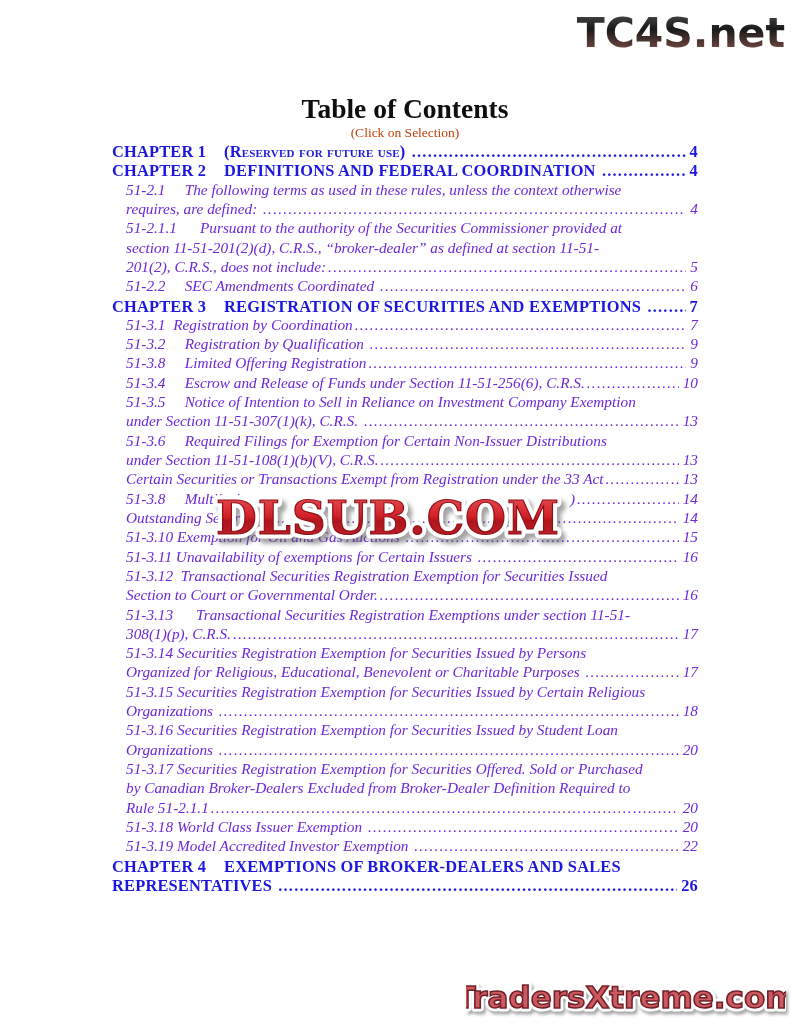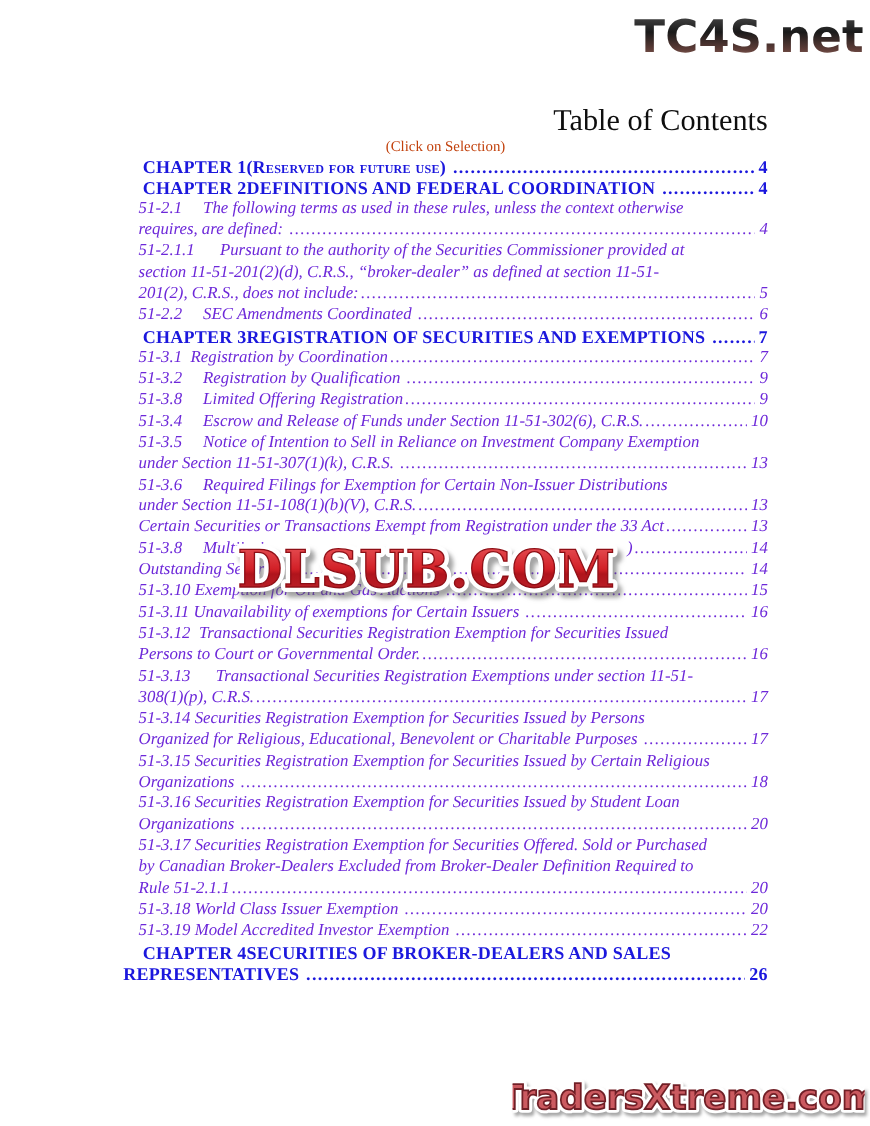--- a/index.html
+++ b/index.html
@@ -3,28 +3,28 @@
 <meta charset="utf-8">
 <style>
   html,body { margin:0; padding:0; }
   body { width:791px; height:1024px; background:#e9e9e9; }
   .page {
     position:relative; width:791px; height:1024px; background:#ffffff;
     overflow:hidden; font-family:"Liberation Serif", serif;
   }
   .content { position:absolute; left:112px; top:93px; width:586px; }
   h1.doc-title {
-    margin:0; text-align:right; font-size:27.5px; line-height:31px;
-    font-weight:normal; color:#0e0e0e; font-family:"Liberation Serif", serif;
+    margin:0; text-align:center; font-size:27.5px; line-height:31px;
+    font-weight:bold; color:#0e0e0e; font-family:"Liberation Serif", serif;
   }
   .subtitle {
     text-align:center; font-size:13.5px; line-height:17px; color:#c2410c;
   }
   .toc { margin-top:1px; }
-  .line { display:flex; align-items:baseline; height:19.32px;text-align:right; }
+  .line { display:flex; align-items:baseline; height:19.32px; }
   .line.section {
     margin-left:14px; font-style:italic; font-size:15.3px; color:#6d28d9;
   }
   .line.chapter {
     font-weight:bold; color:#1b17dd; font-size:16.4px; letter-spacing:0.2px;
   }
   .chnum { flex:none; width:112px; white-space:pre; }
   .txt { flex:none; white-space:pre; }
   .sc { font-variant: small-caps; }
   .gap { flex:none; width:330px; }
@@ -115,21 +115,21 @@
           <span class="txt">51-3.2     Registration by Qualification </span>
           <span class="dots">............................................................................................................................................................................................................................</span>
           <span class="pg">9</span>
         </div>
         <div class="line section">
           <span class="txt">51-3.8     Limited Offering Registration</span>
           <span class="dots">............................................................................................................................................................................................................................</span>
           <span class="pg">9</span>
         </div>
         <div class="line section">
-          <span class="txt">51-3.4     Escrow and Release of Funds under Section 11-51-302(6), C.R.S.</span>
+          <span class="txt">51-3.4     Escrow and Release of Funds under Section 11-51-256(6), C.R.S.</span>
           <span class="dots">............................................................................................................................................................................................................................</span>
           <span class="pg">10</span>
         </div>
         <div class="line section">
           <span class="txt">51-3.5     Notice of Intention to Sell in Reliance on Investment Company Exemption</span>
         </div>
         <div class="line section">
           <span class="txt">under Section 11-51-307(1)(k), C.R.S. </span>
           <span class="dots">............................................................................................................................................................................................................................</span>
           <span class="pg">13</span>
@@ -166,21 +166,21 @@
         </div>
         <div class="line section">
           <span class="txt">51-3.11 Unavailability of exemptions for Certain Issuers </span>
           <span class="dots">............................................................................................................................................................................................................................</span>
           <span class="pg">16</span>
         </div>
         <div class="line section">
           <span class="txt">51-3.12  Transactional Securities Registration Exemption for Securities Issued</span>
         </div>
         <div class="line section">
-          <span class="txt">Persons to Court or Governmental Order.</span>
+          <span class="txt">Section to Court or Governmental Order.</span>
           <span class="dots">............................................................................................................................................................................................................................</span>
           <span class="pg">16</span>
         </div>
         <div class="line section">
           <span class="txt">51-3.13      Transactional Securities Registration Exemptions under section 11-51-</span>
         </div>
         <div class="line section">
           <span class="txt">308(1)(p), C.R.S.</span>
           <span class="dots">............................................................................................................................................................................................................................</span>
           <span class="pg">17</span>
@@ -225,21 +225,21 @@
           <span class="dots">............................................................................................................................................................................................................................</span>
           <span class="pg">20</span>
         </div>
         <div class="line section">
           <span class="txt">51-3.19 Model Accredited Investor Exemption </span>
           <span class="dots">............................................................................................................................................................................................................................</span>
           <span class="pg">22</span>
         </div>
         <div class="line chapter">
           <span class="chnum">CHAPTER 4</span>
-          <span class="txt">SECURITIES OF BROKER-DEALERS AND SALES</span>
+          <span class="txt">EXEMPTIONS OF BROKER-DEALERS AND SALES</span>
         </div>
         <div class="line chapter">
           <span class="txt">REPRESENTATIVES </span>
           <span class="dots">............................................................................................................................................................................................................................</span>
           <span class="pg">26</span>
         </div>
       </div>
   </div>
 
   <svg class="wm-mid" viewBox="0 0 386 74" xmlns="http://www.w3.org/2000/svg">

